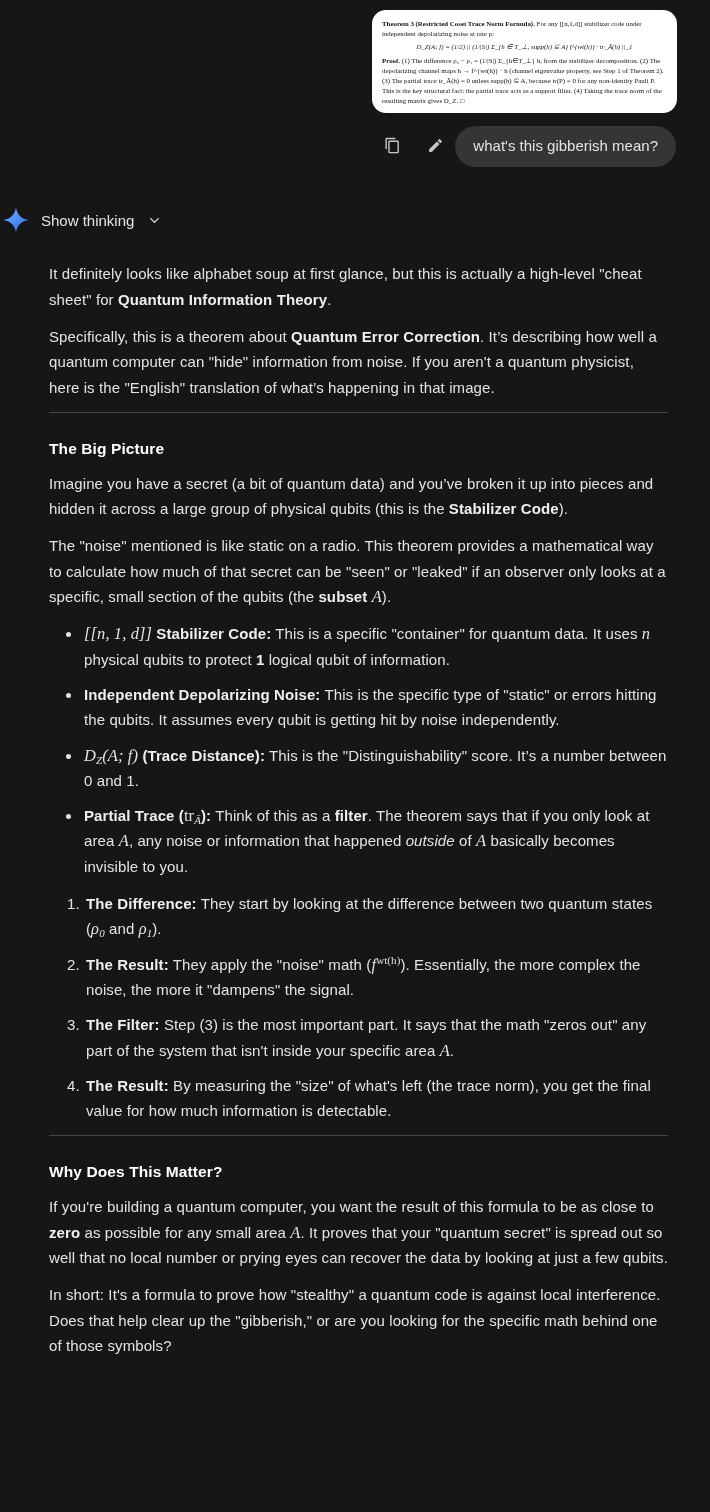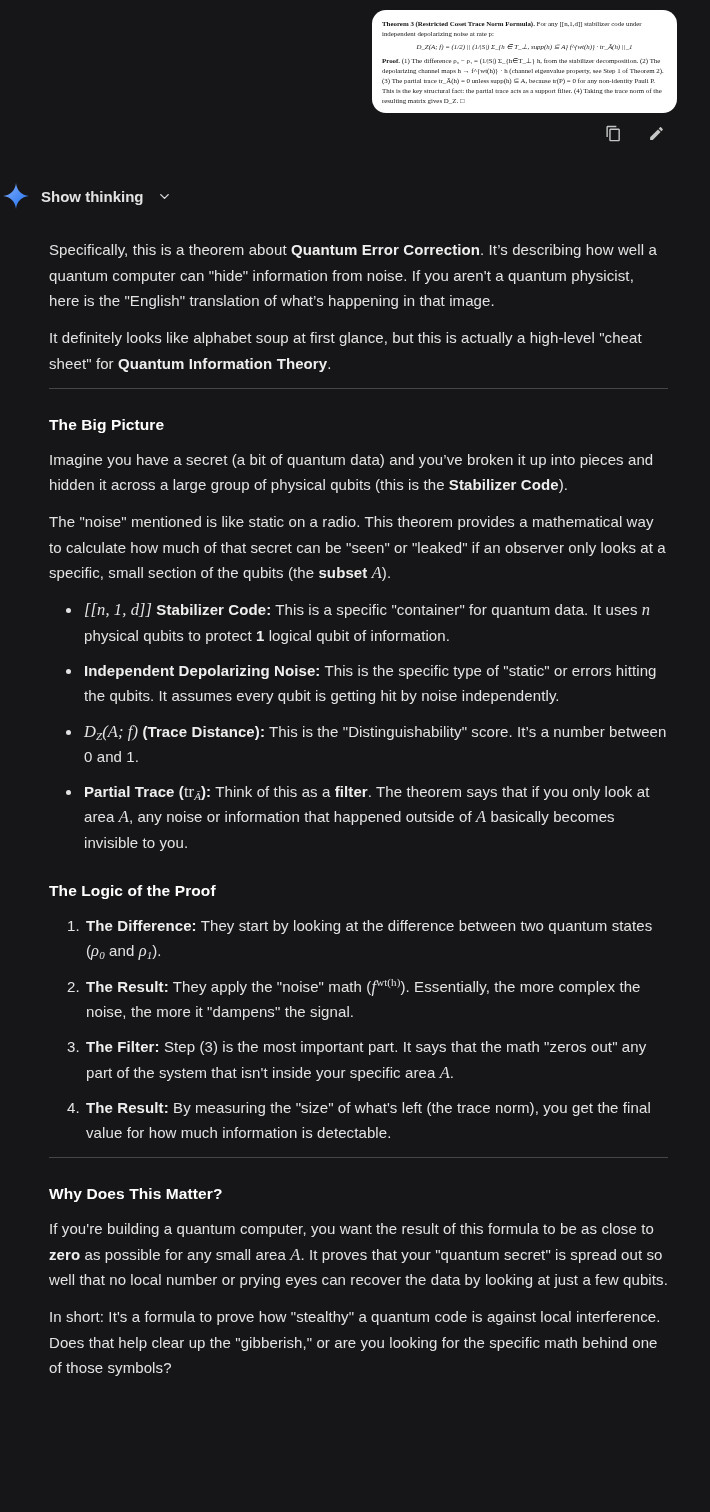--- a/index.html
+++ b/index.html
@@ -32,41 +32,41 @@
   .icon-btn.copy { margin-right: 26px; }
   .icon-btn.edit { margin-right: 11px; }
   .bubble {
     background: #333537; color: #e3e3e3;
     border-radius: 21px; padding: 10px 18px 11px;
     font-size: 15px; line-height: 20px; max-width: 480px;
   }
 
   
   .thinking-row { display: flex; align-items: center; margin: 40px 0 0 3px; cursor: pointer; }
-  .thinking-label { margin-left: 12px; font-size: 15px; font-weight: 700; color: #e3e3e3; }
+  .thinking-label { margin-left: 12px; font-size: 15px; font-weight: 400; color: #e3e3e3; }
   .chevron-wrap { margin-left: 13px; display: flex; align-items: center; }
 
   
   .response {
     margin: 28px 42px 0 49px; width: 619px;
     font-size: 15px; line-height: 25.3px; color: #e3e3e3;
     letter-spacing: .1px;
   }
   .blk-p { margin: 0 0 12px; }
   .blk-h { font-size: 15.5px; font-weight: 700; color: #ffffff; margin: 24px 0 10px; line-height: 24px; }
   .divider { height: 0; border-top: 1px solid #444746; margin: 3px 0 0; }
   ul.blk-list { list-style: disc outside; margin: 0 0 12px; padding-left: 33px; }
   ol.blk-list { list-style: decimal outside; margin: 0 0 12px; padding-left: 35px; }
   ul.blk-list.level2 { margin: 10px 0 0; padding-left: 35px; }
   .blk-list li { margin: 0 0 10px; padding-left: 2px; }
   .blk-list li:last-child { margin-bottom: 0; }
   .blk-list li::marker { color: #e3e3e3; }
   ul.blk-list.level2 li::marker { font-size: 13px; }
   .bold { font-weight: 700; color: #efefef; }
-  .ital { }
+  .ital { font-style: italic; }
   .math { font-family: "Liberation Serif", serif; font-style: italic; font-size: 16.5px; }
   .math.roman { font-style: normal; }
   .math sub, .math sup { font-size: 11px; line-height: 0; }
   .math sub { vertical-align: -3px; }
   .math sup { vertical-align: 6px; }
 </style>
 </head>
 <body>
 
 <div class="page">
@@ -85,20 +85,23 @@
           </svg>
       </span>
     </button>
     <button class="icon-btn edit">
       <span>
         <svg width="17" height="17" viewBox="0 0 24 24" fill="#c4c7c5">
             <path d="M3 17.25V21h3.75L17.81 9.94l-3.75-3.75L3 17.25zM20.71 7.04c.39-.39.39-1.02 0-1.41l-2.34-2.34c-.39-.39-1.02-.39-1.41 0l-1.83 1.83 3.75 3.75 1.83-1.83z"></path>
           </svg>
       </span>
     </button>
+    <div class="bubble">
+      <span>what's this gibberish mean?</span>
+    </div>
   </div>
 
   <div class="thinking-row">
     <span style="display:flex;">
       <svg width="26" height="26" viewBox="0 0 24 24">
         <defs>
           <linearGradient id="sparkg" x1="0" y1="0" x2="1" y2="1">
             <stop offset="0" stop-color="#87b0ff"></stop>
             <stop offset="1" stop-color="#1a6dea"></stop>
           </linearGradient>
@@ -108,33 +111,32 @@
     </span>
     <span class="thinking-label">Show thinking</span>
     <span class="chevron-wrap">
       <svg width="15" height="15" viewBox="0 0 24 24" fill="none" stroke="#dadce0" stroke-width="2.2" stroke-linecap="round" stroke-linejoin="round">
           <polyline points="6 9 12 15 18 9"></polyline>
         </svg>
     </span>
   </div>
 
   <div class="response">
+      <p class="blk-p"><span>It definitely looks like alphabet soup at first glance, but this is actually a high-level "cheat sheet" for </span><span class="bold">Quantum Information Theory</span><span>.</span></p>
       <p class="blk-p"><span>Specifically, this is a theorem about </span><span class="bold">Quantum Error Correction</span><span>. It’s describing how well a quantum computer can "hide" information from noise. If you aren't a quantum physicist, here is the "English" translation of what’s happening in that image.</span></p>
-      <p class="blk-p"><span>It definitely looks like alphabet soup at first glance, but this is actually a high-level "cheat sheet" for </span><span class="bold">Quantum Information Theory</span><span>.</span></p>
       <div class="divider"></div>
       <div class="blk-h">The Big Picture</div>
       <p class="blk-p"><span>Imagine you have a secret (a bit of quantum data) and you’ve broken it up into pieces and hidden it across a large group of physical qubits (this is the </span><span class="bold">Stabilizer Code</span><span>).</span></p>
       <p class="blk-p"><span>The "noise" mentioned is like static on a radio. This theorem provides a mathematical way to calculate how much of that secret can be "seen" or "leaked" if an observer only looks at a specific, small section of the qubits (the </span><span class="bold">subset</span><span> </span><span class="math">A</span><span>).</span></p>
       <ul class="blk-list level1">
         <li><span class="math">[[n, 1, d]]</span><span> </span><span class="bold">Stabilizer Code:</span><span> This is a specific "container" for quantum data. It uses </span><span class="math">n</span><span> physical qubits to protect </span><span class="bold">1</span><span> logical qubit of information.</span></li>
         <li><span class="bold">Independent Depolarizing Noise:</span><span> This is the specific type of "static" or errors hitting the qubits. It assumes every qubit is getting hit by noise independently.</span></li>
         <li><span class="math">D</span><span class="math"><sub>Z</sub></span><span class="math">(A; f)</span><span> </span><span class="bold">(Trace Distance):</span><span> This is the "Distinguishability" score. It’s a number between 0 and 1.</span></li>
         <li><span class="bold">Partial Trace (</span><span class="math roman">tr</span><span class="math"><sub>Ā</sub></span><span class="bold">):</span><span> Think of this as a </span><span class="bold">filter</span><span>. The theorem says that if you only look at area </span><span class="math">A</span><span>, any noise or information that happened </span><span class="ital">outside</span><span> of </span><span class="math">A</span><span> basically becomes invisible to you.</span></li>
       </ul>
-      <div class="blk-h">The Logic of the Proof</div>
       <ol class="blk-list level1">
         <li><span class="bold">The Difference:</span><span> They start by looking at the difference between two quantum states (</span><span class="math">ρ</span><span class="math"><sub>0</sub></span><span> and </span><span class="math">ρ</span><span class="math"><sub>1</sub></span><span>).</span></li>
         <li><span class="bold">The Result:</span><span> They apply the "noise" math (</span><span class="math">f</span><span class="math roman"><sup>wt(h)</sup></span><span>). Essentially, the more complex the noise, the more it "dampens" the signal.</span></li>
         <li><span class="bold">The Filter:</span><span> Step (3) is the most important part. It says that the math "zeros out" any part of the system that isn't inside your specific area </span><span class="math">A</span><span>.</span></li>
         <li><span class="bold">The Result:</span><span> By measuring the "size" of what's left (the trace norm), you get the final value for how much information is detectable.</span></li>
       </ol>
       <div class="divider"></div>
       <div class="blk-h">Why Does This Matter?</div>
       <p class="blk-p"><span>If you're building a quantum computer, you want the result of this formula to be as close to </span><span class="bold">zero</span><span> as possible for any small area </span><span class="math">A</span><span>. It proves that your "quantum secret" is spread out so well that no local number or prying eyes can recover the data by looking at just a few qubits.</span></p>
       <p class="blk-p"><span>In short: It's a formula to prove how "stealthy" a quantum code is against local interference. Does that help clear up the "gibberish," or are you looking for the specific math behind one of those symbols?</span></p>

